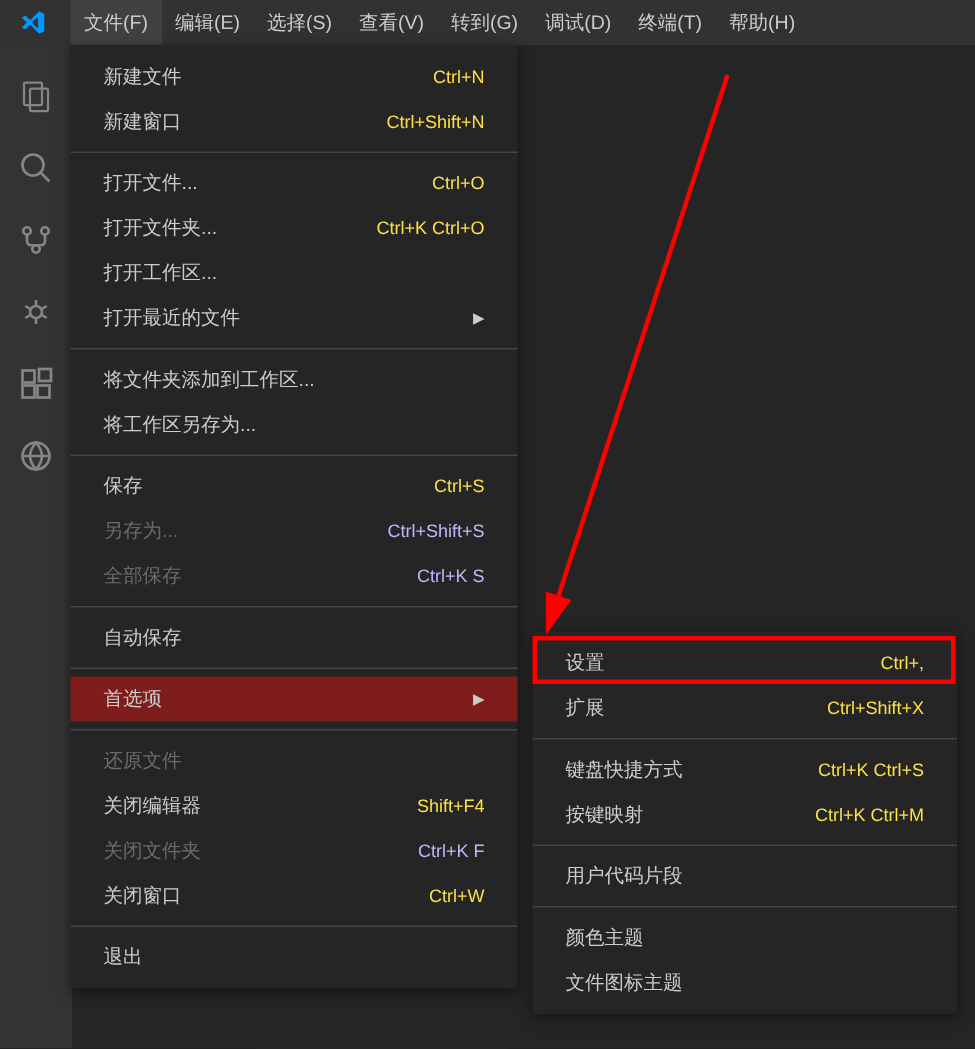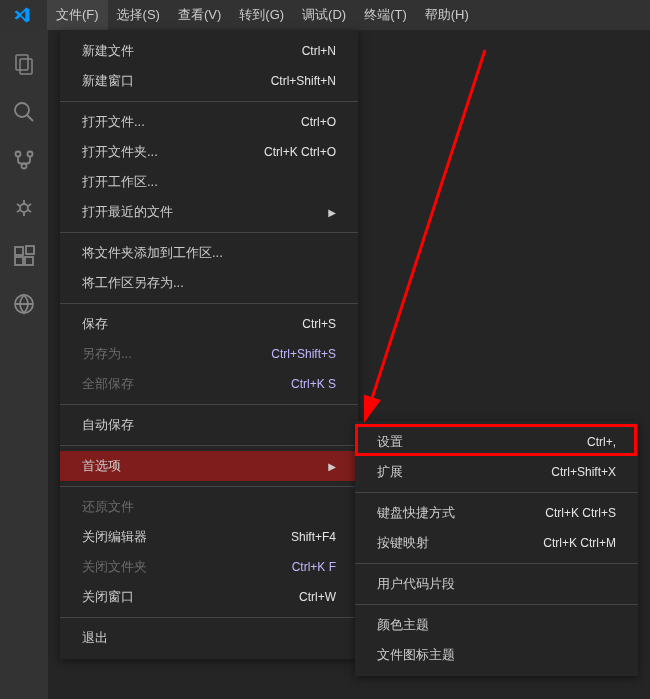--- a/index.html
+++ b/index.html
@@ -58,21 +58,21 @@
     }
     .vscode-logo {
       position: absolute;
       left: 12px;
       top: 5px;
       width: 20px;
       height: 20px;
     }
     .dropdown-menu {
       position: absolute;
-      left: 60px;
+      left: 47px;
       top: 30px;
       width: 298px;
       background: #252526;
       box-shadow: 0 2px 8px rgba(0,0,0,0.5);
       padding: 6px 0;
     }
     .menu-item {
       display: flex;
       justify-content: space-between;
       align-items: center;
@@ -81,21 +81,21 @@
       cursor: pointer;
     }
     .menu-item.highlighted {
       background: #7f1d1d;
     }
     .menu-item.disabled {
       color: #6b6b6b;
       cursor: default;
     }
     .menu-item .shortcut {
-      color: #e5e5e5;
+      color: #fde047;
       font-size: 12px;
     }
     .menu-item.disabled .shortcut {
       color: #c4b5fd;
     }
     .menu-separator {
       height: 1px;
       background: #454545;
       margin: 5px 0;
     }
@@ -142,20 +142,23 @@
 <body>
 
 <svg class="vscode-logo" viewBox="0 0 24 24">
   <path fill="#0098ff" d="M17 3l-9 9 9 9 4-2V5l-4-2zm-1 4.5v9L10.5 12 16 7.5z"></path>
   <path fill="#0098ff" d="M3 8l3-1.5L12 12l-6 5.5L3 16l4-4-4-4z"></path>
 </svg>
 
 <div class="menubar">
   <div class="menubar-item active">
       <span>文件(F)</span>
+    </div>
+  <div class="menubar-item">
+      <span>编辑(E)</span>
     </div>
   <div class="menubar-item">
       <span>选择(S)</span>
     </div>
   <div class="menubar-item">
       <span>查看(V)</span>
     </div>
   <div class="menubar-item">
       <span>转到(G)</span>
     </div>

